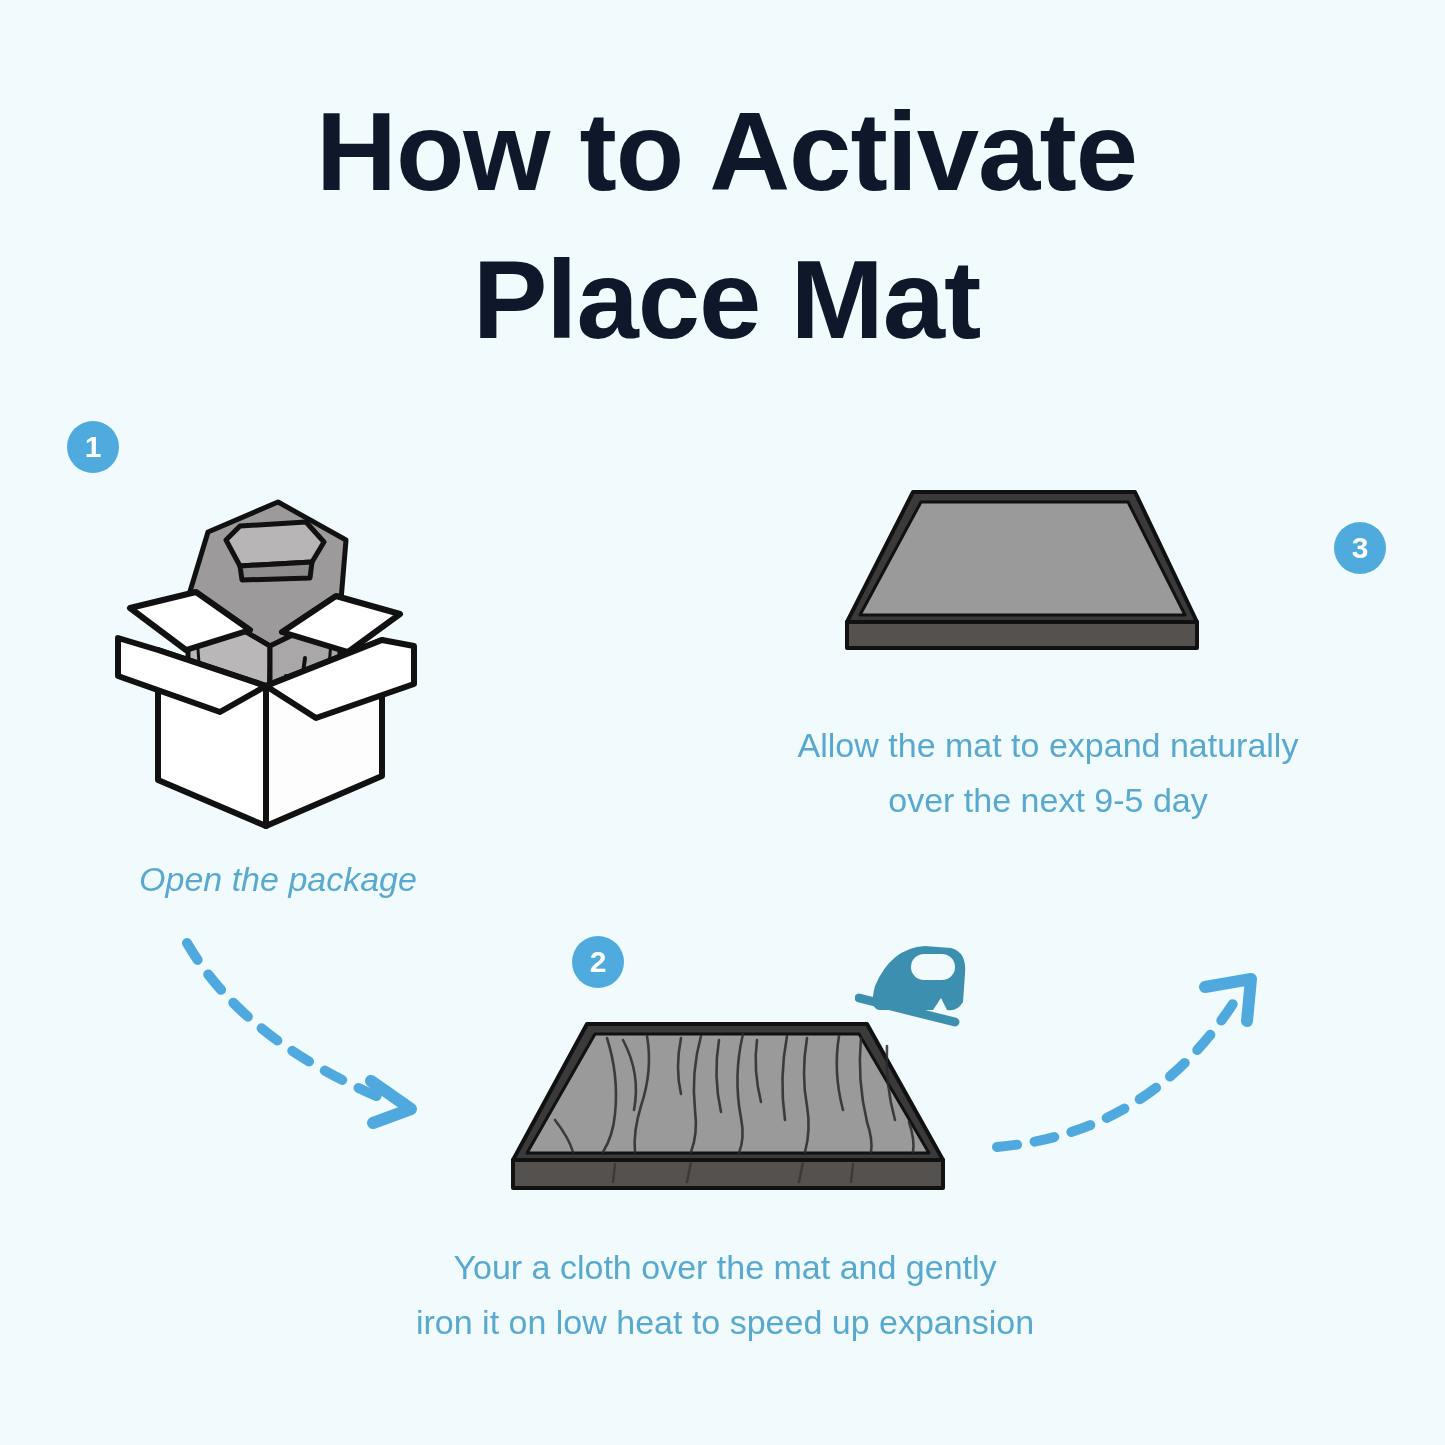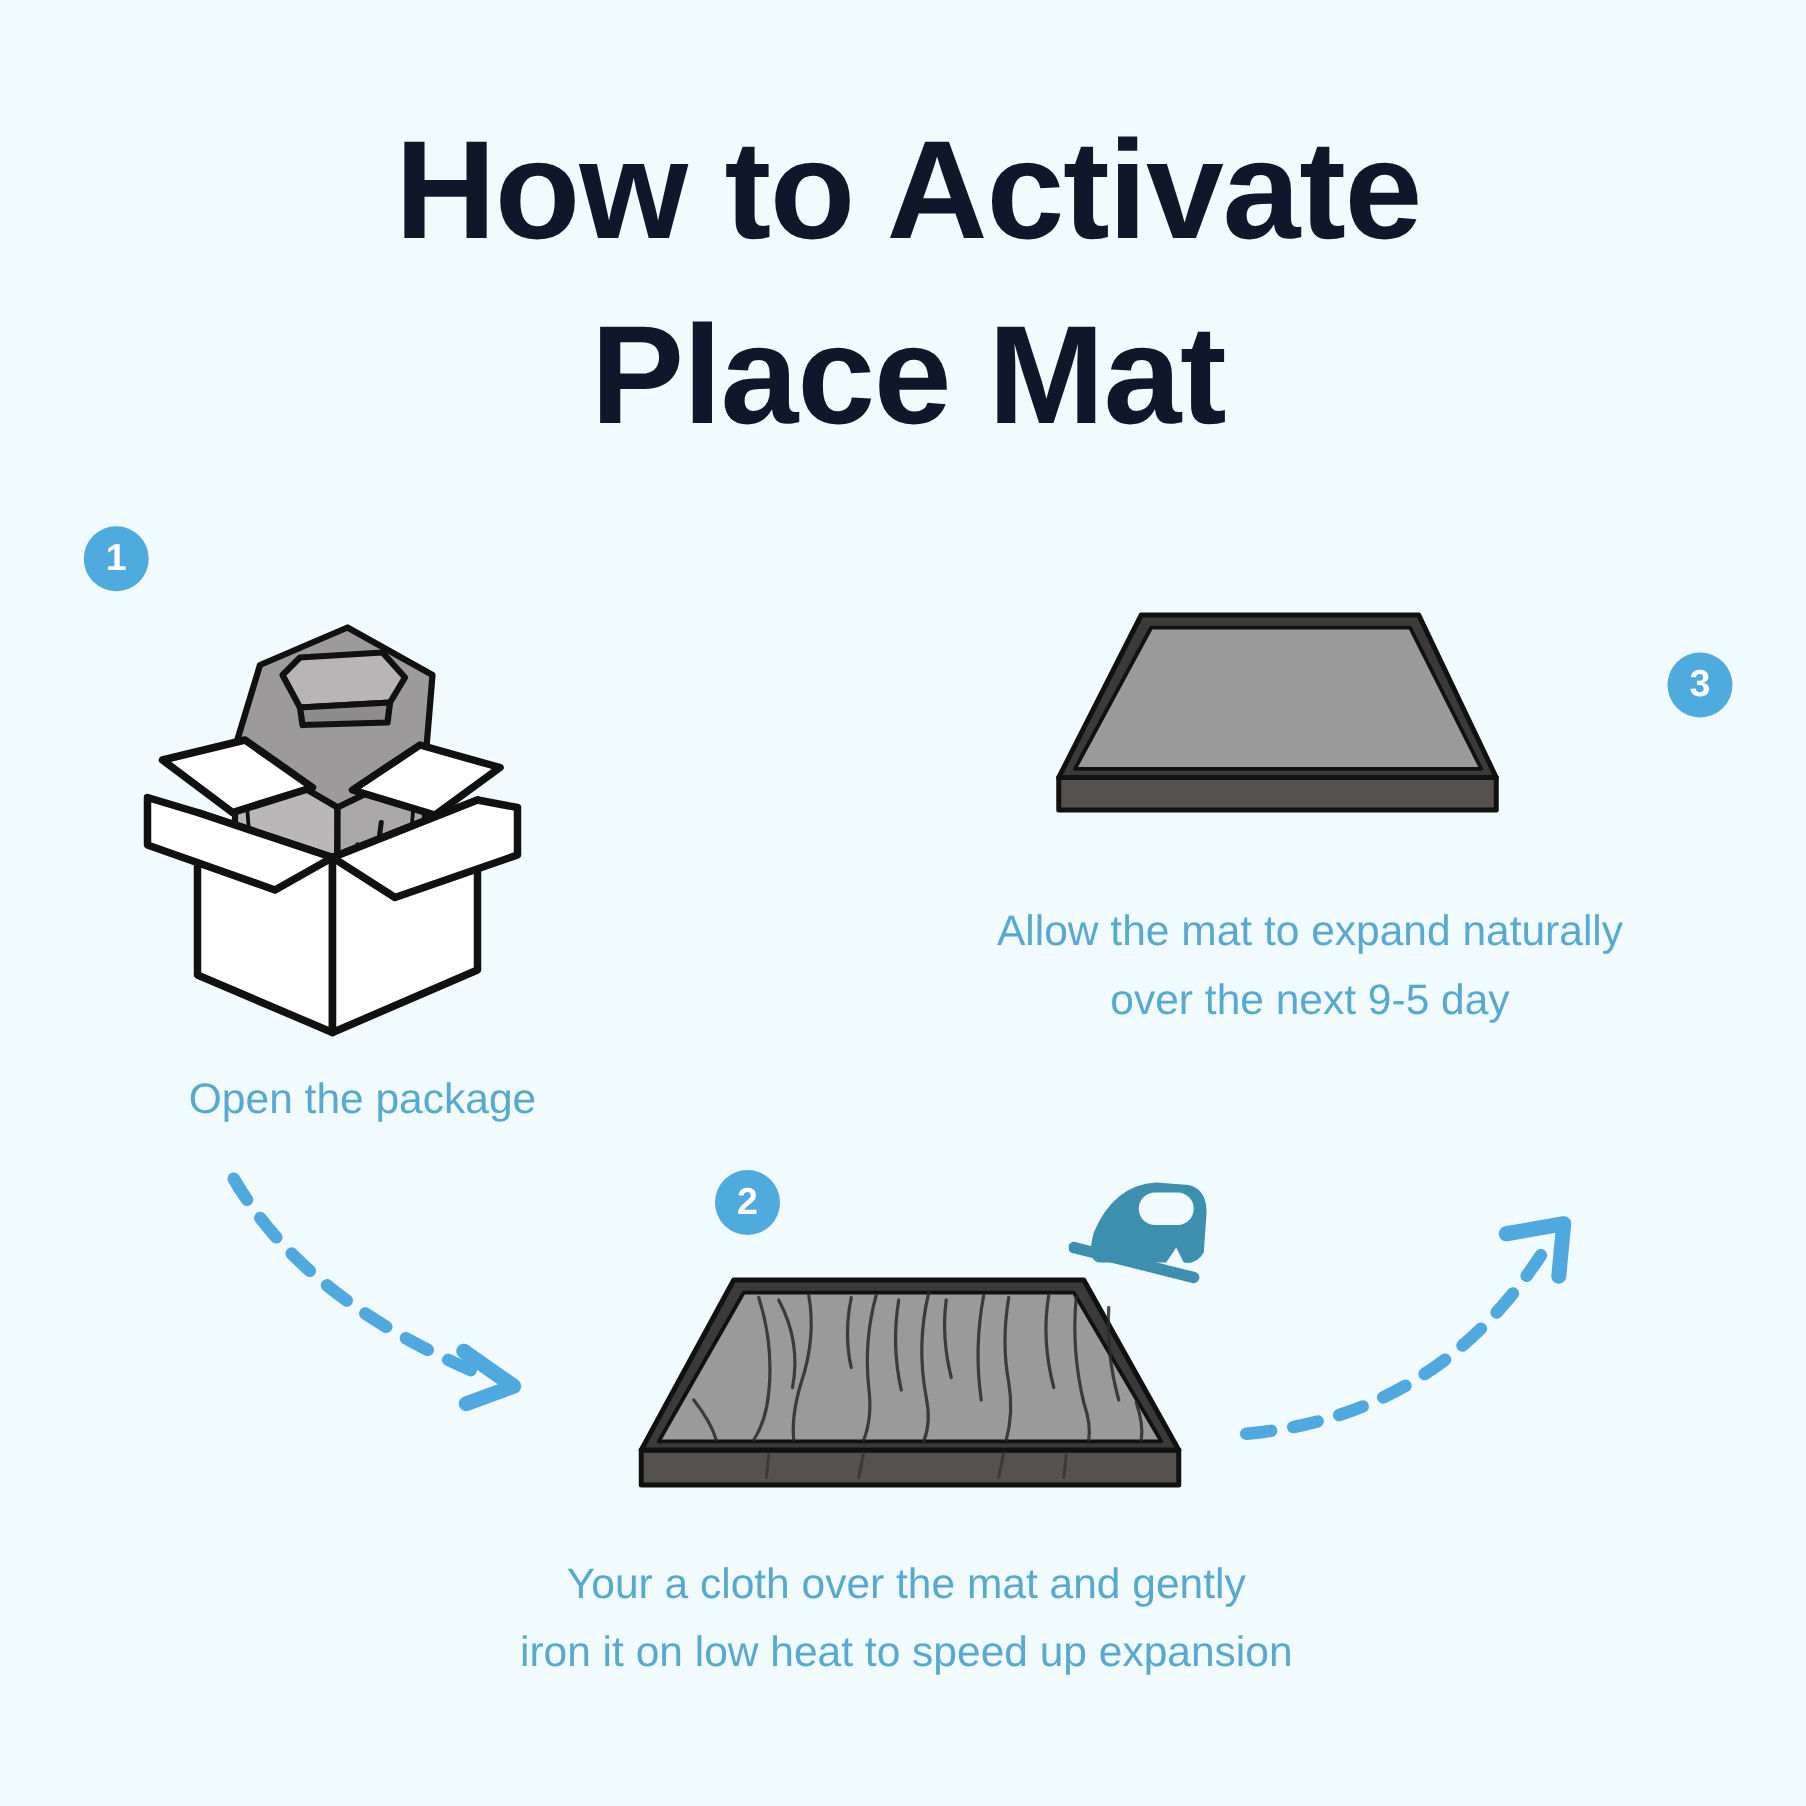--- a/index.html
+++ b/index.html
@@ -57,23 +57,24 @@
 
   
   .caption {
     position: absolute;
     color: #58a8cf;
     font-size: 34px;
     line-height: 1.62;
     text-align: center;
   }
   #caption-1 {
-    left: 40px;
+    left: 28px;
     top: 852px;
     width: 500px;
+    font-style: italic;
   }
   #caption-3 {
     left: 668px;
     top: 718px;
     width: 760px;
   }
   #caption-2 {
     left: 250px;
     top: 1240px;
     width: 950px;

